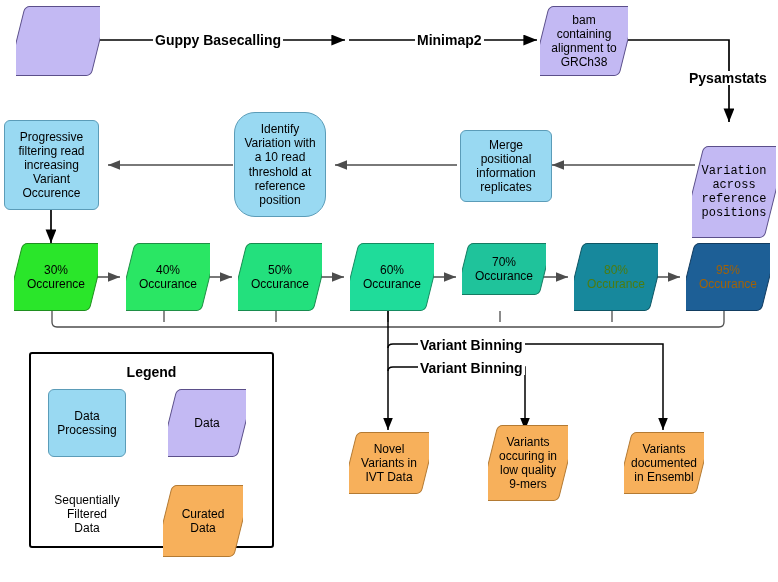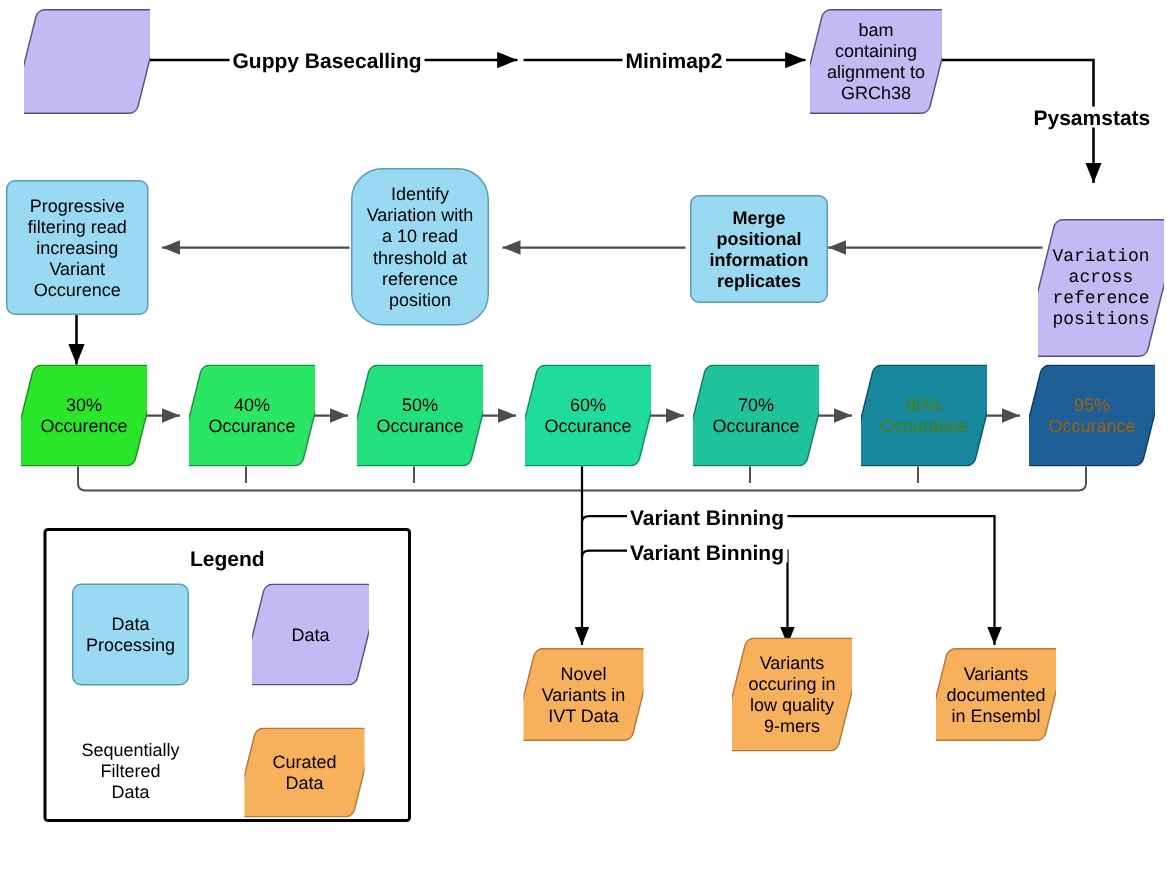--- a/index.html
+++ b/index.html
@@ -196,21 +196,21 @@
 Variant
 Occurence</div>
 
   <div class="node proc" style="left:234px; top:112px; width:92px; height:105px;border-radius:21px;">Identify
 Variation with
 a 10 read
 threshold at
 reference
 position</div>
 
-  <div class="node proc" style="left:460px; top:130px; width:92px; height:72px;font-weight:bold;">Merge
+  <div class="node proc" style="left:460px; top:130px; width:92px; height:72px;">Merge
 positional
 information
 replicates</div>
 
   <div class="node para" style="left:692px; top:146px; width:84px; height:92px;font-family:Liberation Mono, monospace;">
     <span class="shape"></span>
     <span class="txt">Variation
 across
 reference
 positions</span>
@@ -229,21 +229,21 @@
   <div class="node para" style="left:238px; top:243px; width:84px; height:68px;">
     <span class="shape" style="background:#23e07d; border-color:#178c4f;"></span>
     <span class="txt">50%
 Occurance</span>
   </div>
   <div class="node para" style="left:350px; top:243px; width:84px; height:68px;">
     <span class="shape" style="background:#1fdc9a; border-color:#158b61;"></span>
     <span class="txt">60%
 Occurance</span>
   </div>
-  <div class="node para" style="left:462px; top:243px; width:84px; height:68px;">
+  <div class="node para" style="left:462px; top:243px; width:84px; height:52px;">
     <span class="shape" style="background:#1fc39b; border-color:#157b62;"></span>
     <span class="txt">70%
 Occurance</span>
   </div>
   <div class="node para" style="left:574px; top:243px; width:84px; height:68px;">
     <span class="shape" style="background:#17889c; border-color:#0e5564;"></span>
     <span class="txt" style="color:#4d7c0f;">80%
 Occurance</span>
   </div>
   <div class="node para" style="left:686px; top:243px; width:84px; height:68px;">
@@ -288,19 +288,19 @@
     <span class="shape"></span>
     <span class="txt">Data</span>
   </div>
 
   <div class="node para filt" style="left:42px; top:485px; width:90px; height:58px; background:transparent;">
     <span class="txt">Sequentially
 Filtered
 Data</span>
   </div>
 
-  <div class="node para curated" style="left:163px; top:485px; width:80px; height:60px;">
+  <div class="node para curated" style="left:163px; top:485px; width:80px; height:72px;">
     <span class="shape"></span>
     <span class="txt">Curated
 Data</span>
   </div>
 
 </div>
 
 </body></html>

